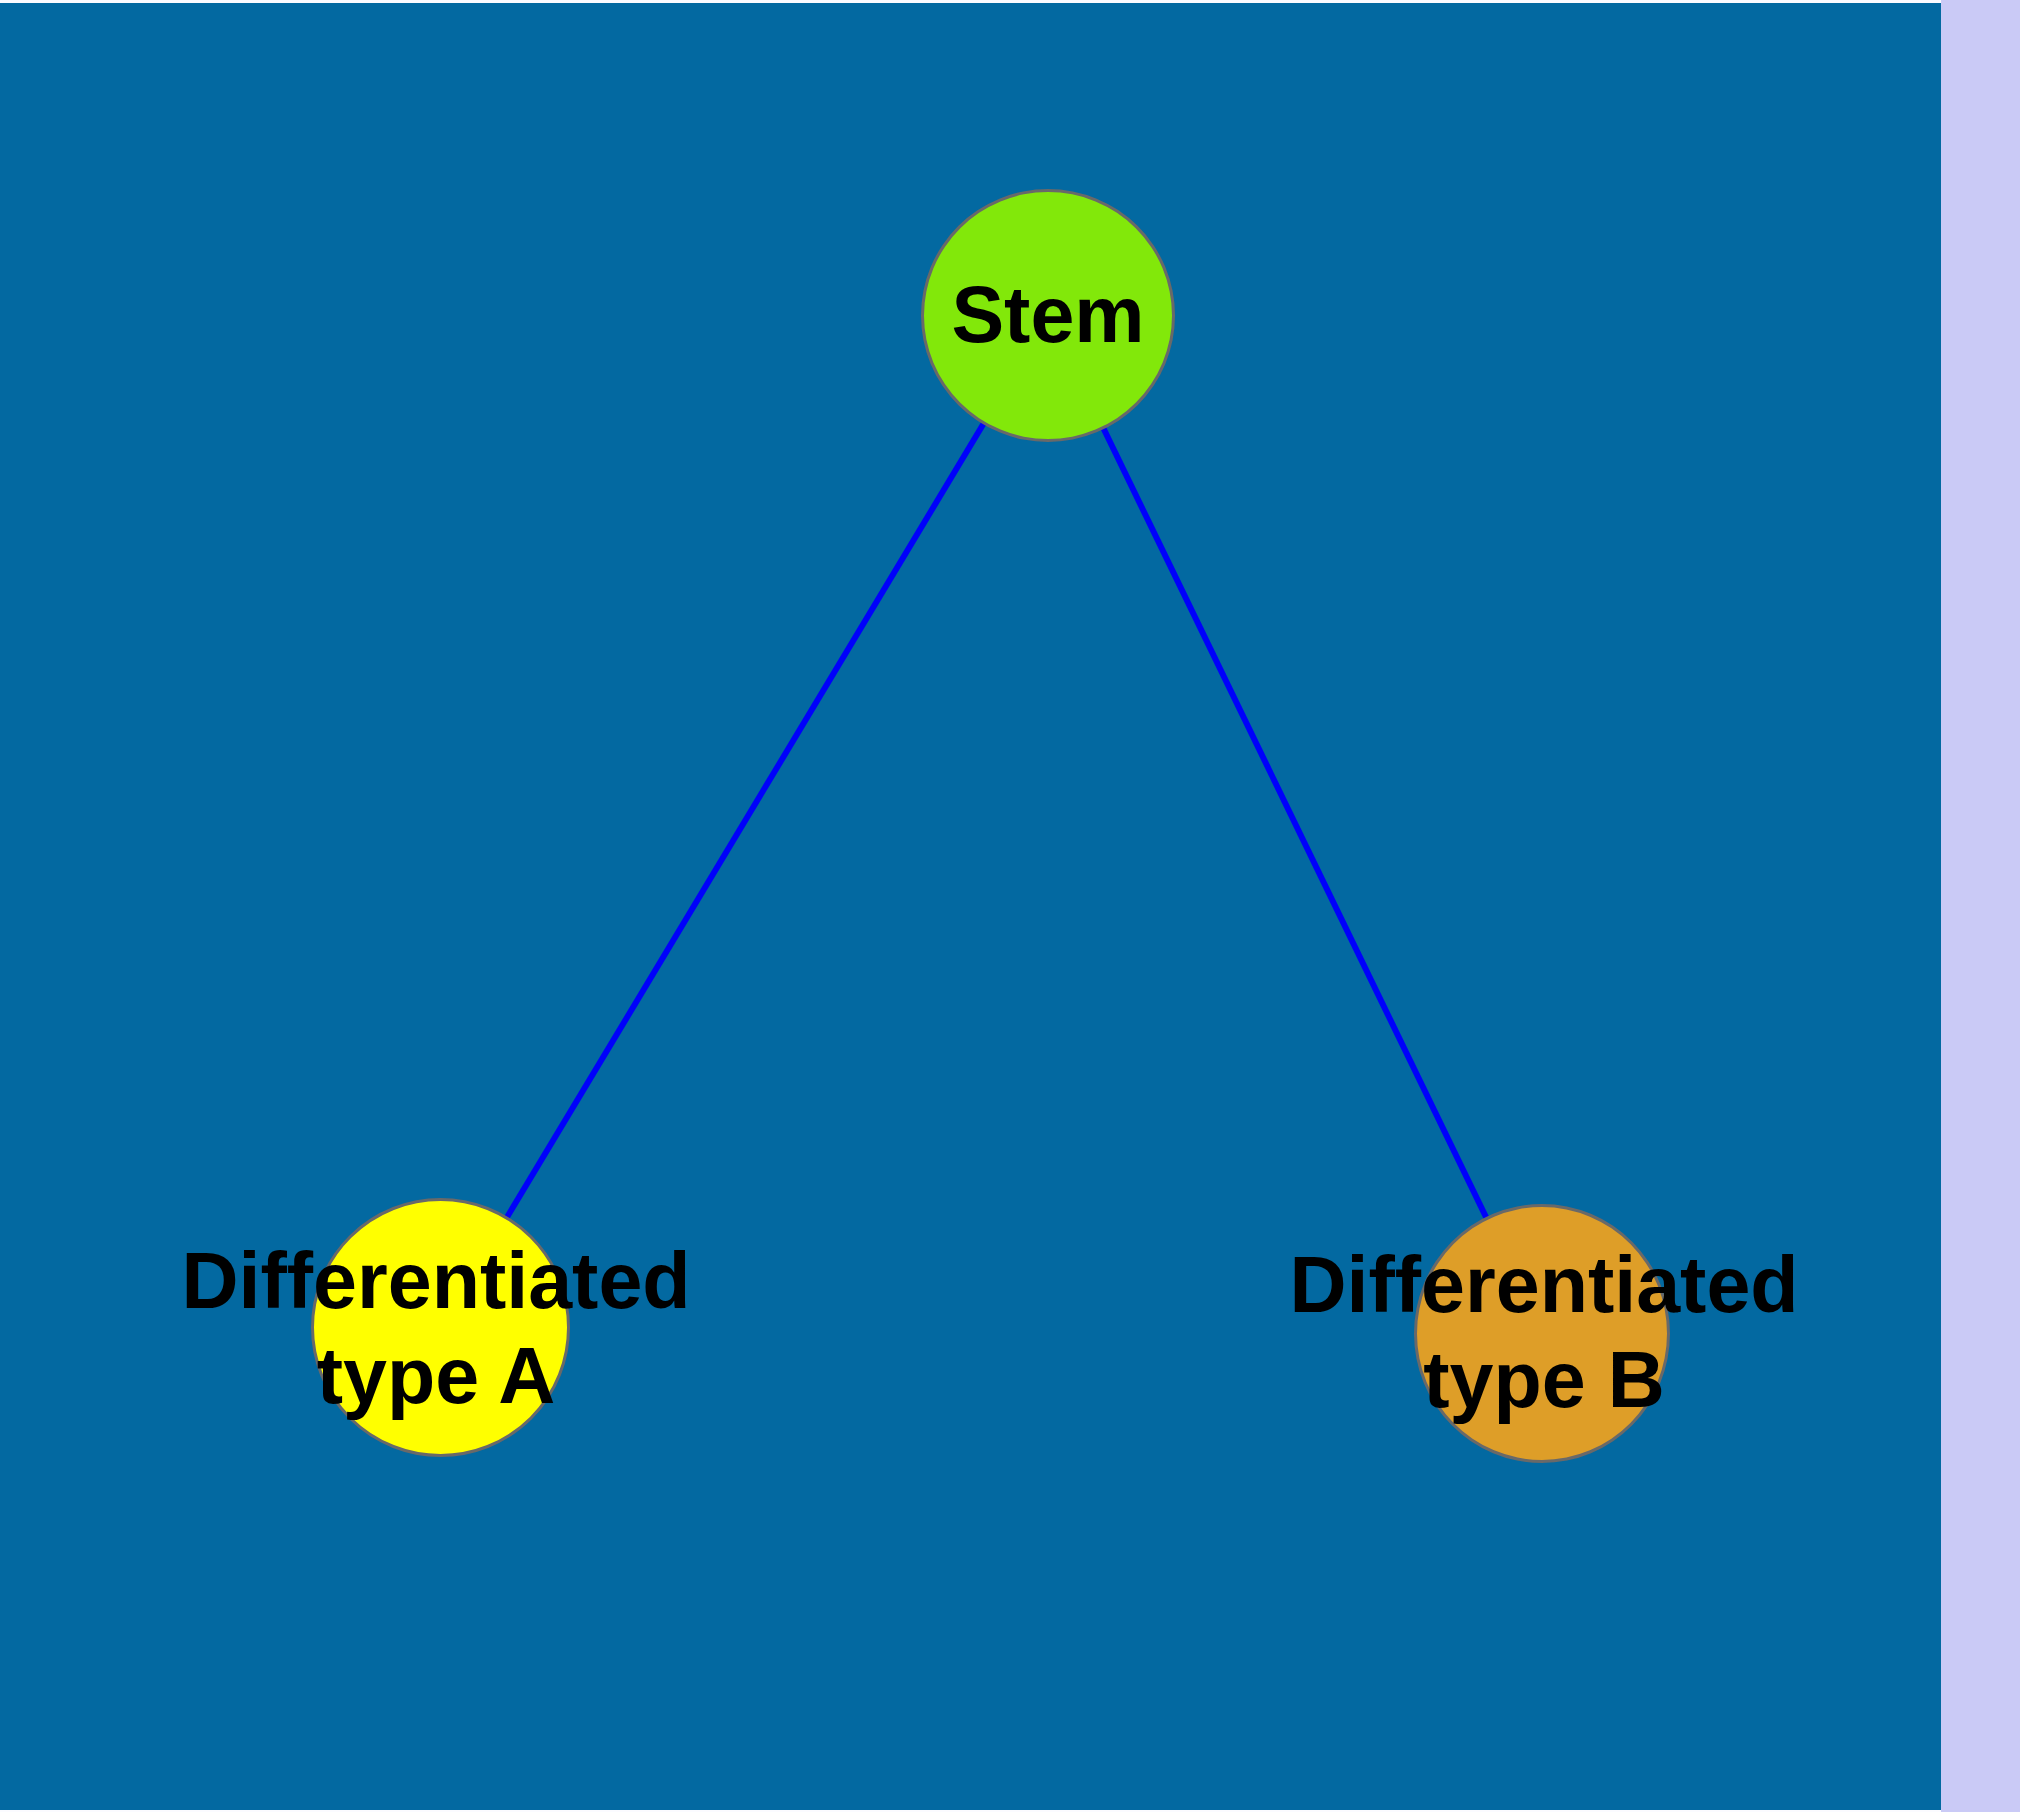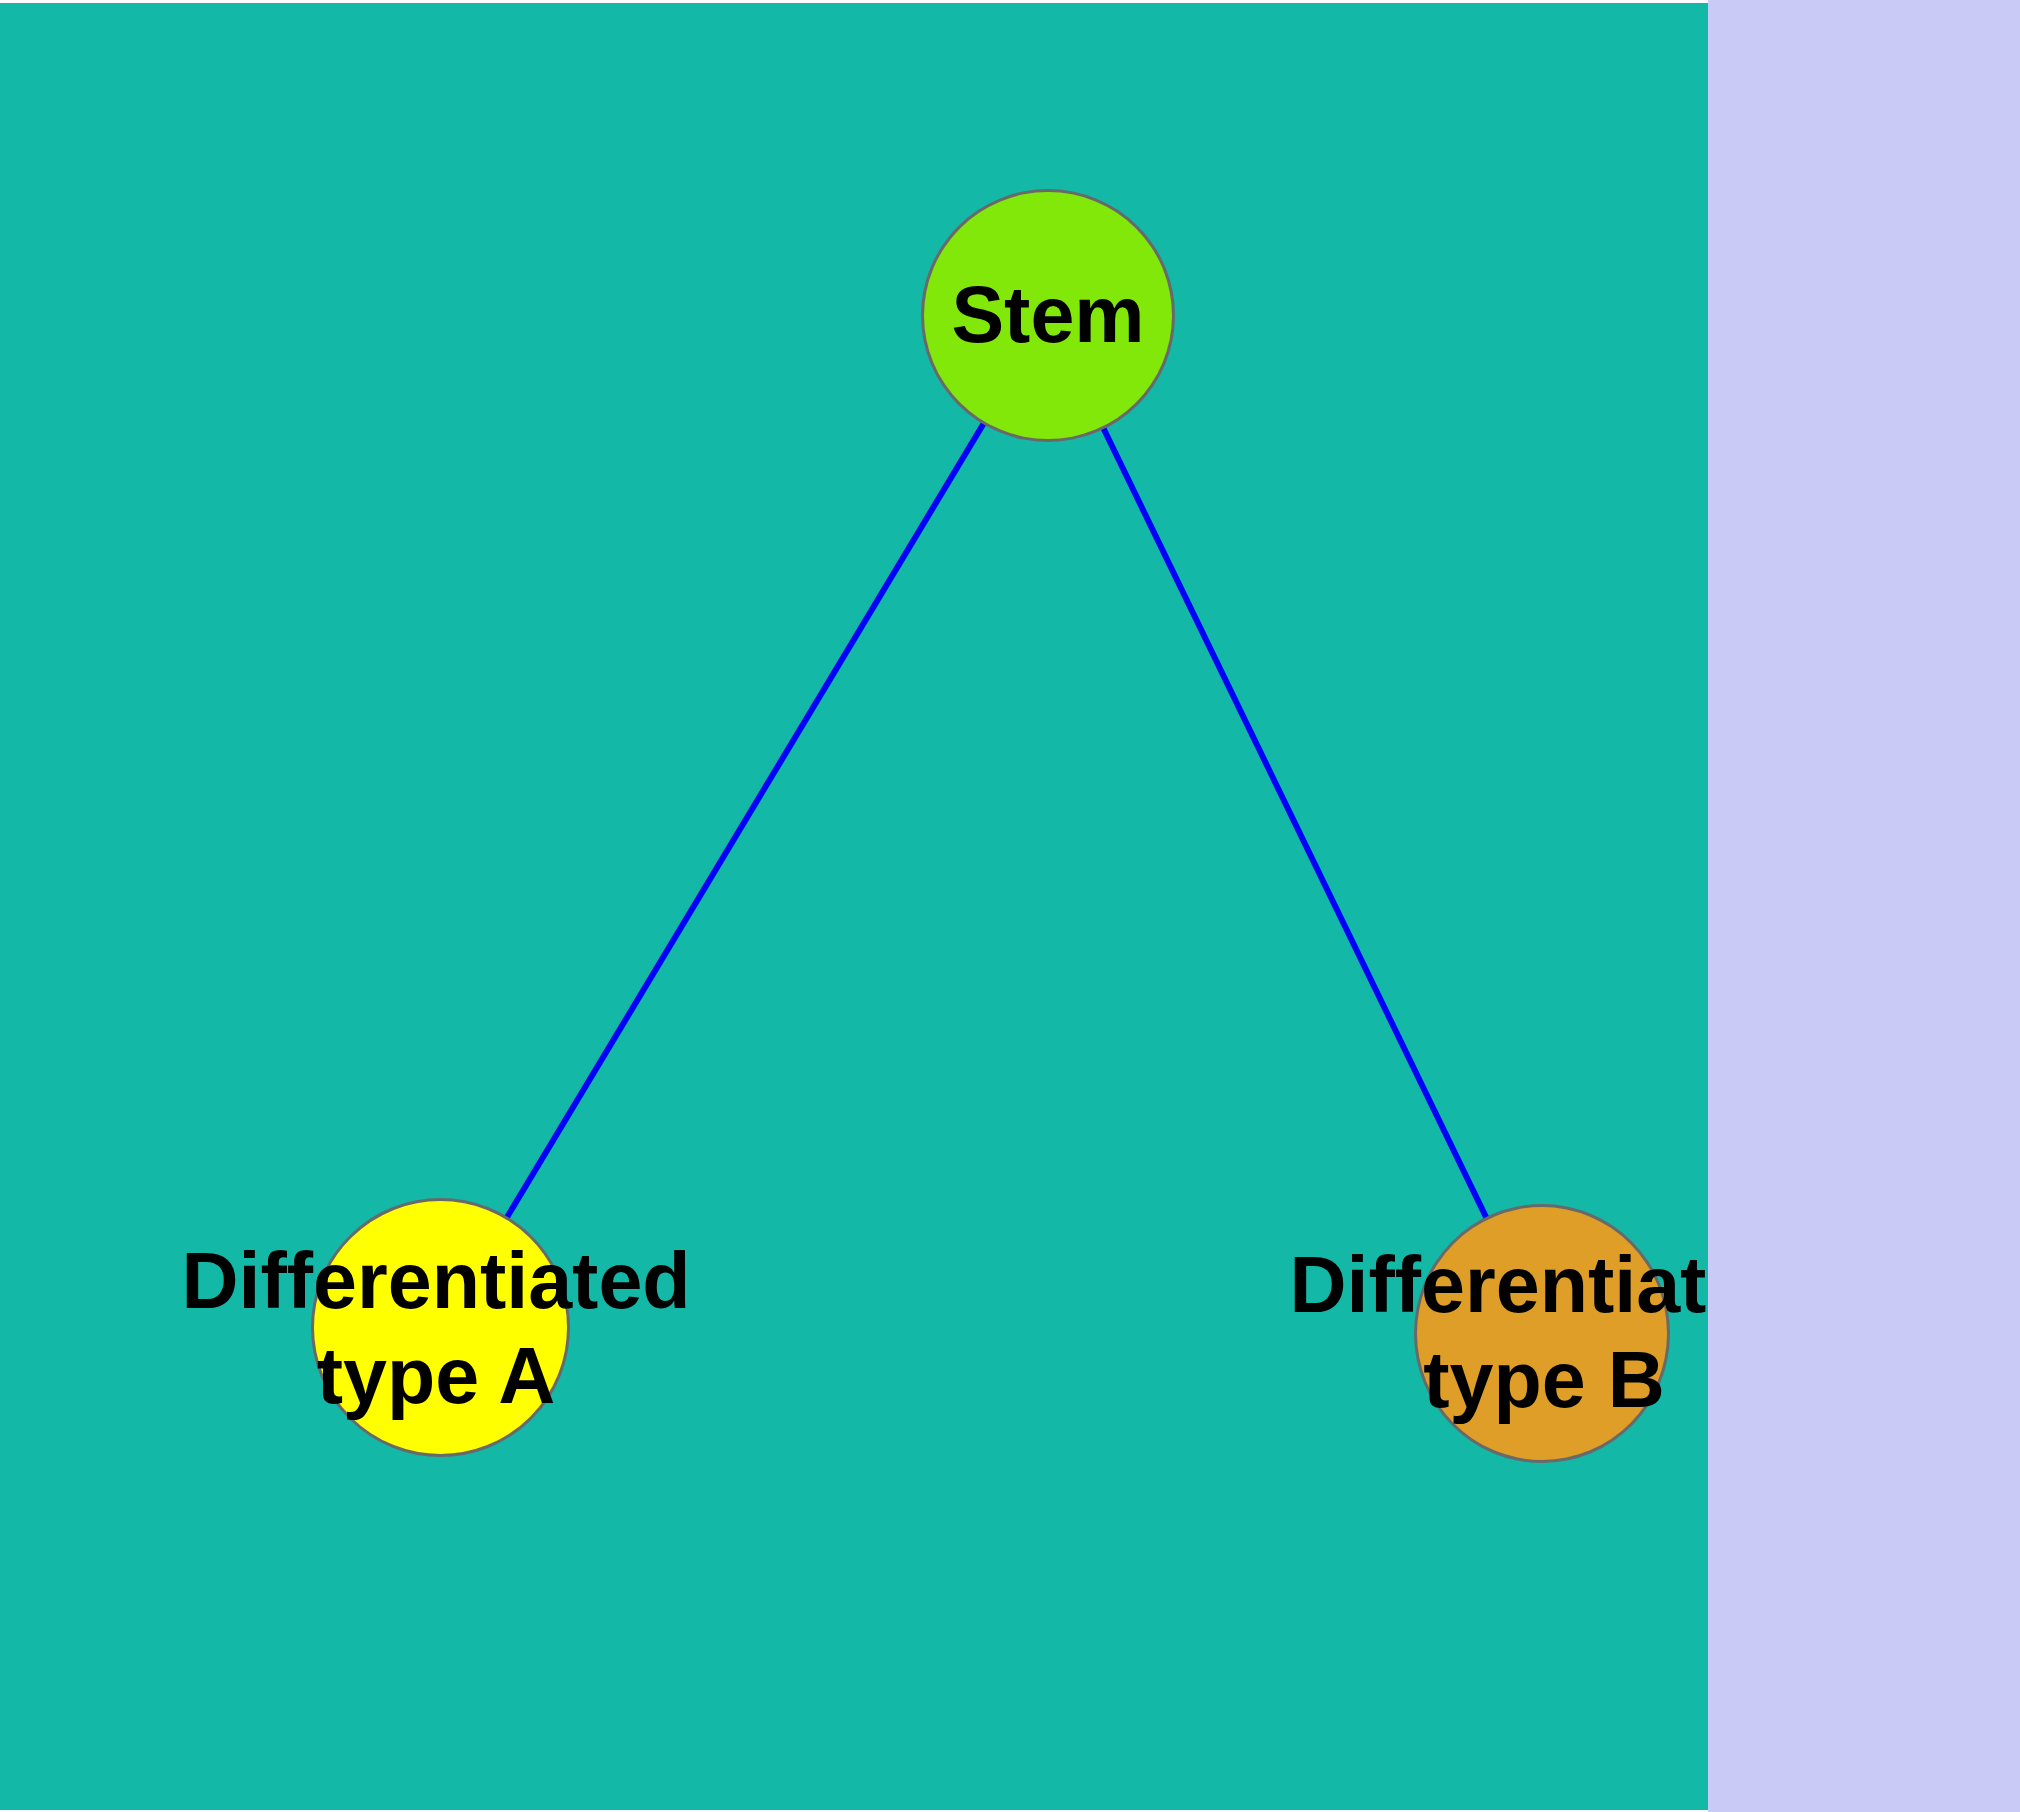--- a/index.html
+++ b/index.html
@@ -2,23 +2,23 @@
 <html style="font-size:13.6px"><head>
 <meta charset="utf-8">
 <style>
   html, body {
     margin: 0;
     padding: 0;
     background: #cacaf6;
   }
   .canvas {
     position: relative;
-    width: 1708px;
+    width: 1941px;
     height: 1812px;
-    background: #14b8a6;
+    background: #0369a1;
     overflow: hidden;
     font-family: "Liberation Sans", sans-serif;
   }
   .edge-strip-top {
     position: absolute;
     left: 0; top: 0;
     width: 100%; height: 3.4px;
     background: #fbfbff;
   }
   .edge-strip-bottom {

